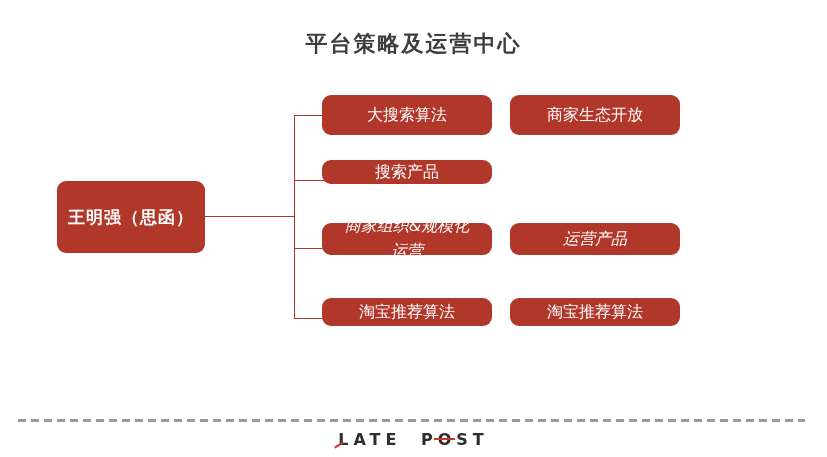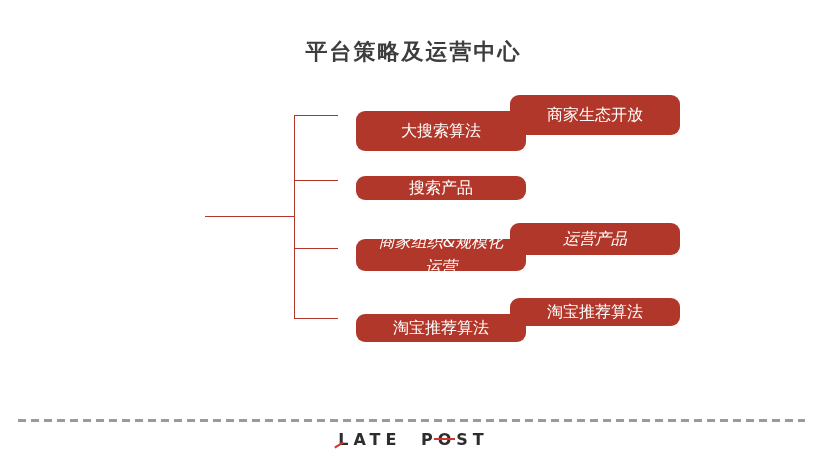--- a/index.html
+++ b/index.html
@@ -19,39 +19,38 @@
     background:#ffffff;
     font-family:"DejaVu Sans","Liberation Sans",sans-serif;
     overflow:hidden;
   }
   .title {
     position:absolute; top:29px; left:0; width:100%;
     text-align:center;
     font-size:22px; font-weight:bold;
     color:var(--title-text);
     letter-spacing:2px;
-    margin-top:8px;
   }
   .box {
     position:absolute;
     background:var(--box-red);
     color:var(--box-text);
     border-radius:9px;
     display:flex; flex-direction:column;
     align-items:center; justify-content:center;
     text-align:center;
   }
   .box .box-line { line-height:1.55; }
   .root-box {
     left:57px; top:181px; width:148px; height:72px;
     font-size:17px; font-weight:bold;
     letter-spacing:1px;
   }
   .dept { width:170px; font-size:16px; }
-  .col-mid   { left:356px;margin-top:16px; }
+  .col-mid   { left:322px; }
   .col-right { left:510px; }
   .row1 { top:95px;  height:40px; }
   .row2 { top:160px; height:24px; }
   .row3 { top:223px; height:32px;font-style:italic; }
   .row4 { top:298px; height:28px; }
   .connector { position:absolute; background:var(--line-red); }
   .h-line { height:1px; }
   .v-line { width:1px; }
   .divider {
     position:absolute; left:18px; top:419px;
@@ -80,20 +79,23 @@
     background:var(--logo-accent);
   }
 </style>
 </head>
 <body>
 
 <div id="canvas">
 
   <div class="title">平台策略及运营中心</div>
 
+  <div class="box root-box">
+    <div class="box-line">王明强（思函）</div>
+  </div>
 
   <div class="connector h-line" style="left:205px; top:216px; width:89px;"></div>
   <div class="connector v-line" style="left:294px; top:115px; height:203px;"></div>
   <div class="connector h-line" style="left:294px; top:115px; width:44px;"></div>
   <div class="connector h-line" style="left:294px; top:180px; width:44px;"></div>
   <div class="connector h-line" style="left:294px; top:248px; width:44px;"></div>
   <div class="connector h-line" style="left:294px; top:318px; width:44px;"></div>
 
   <div class="box dept col-mid row1">
     <div class="box-line">大搜索算法</div>

